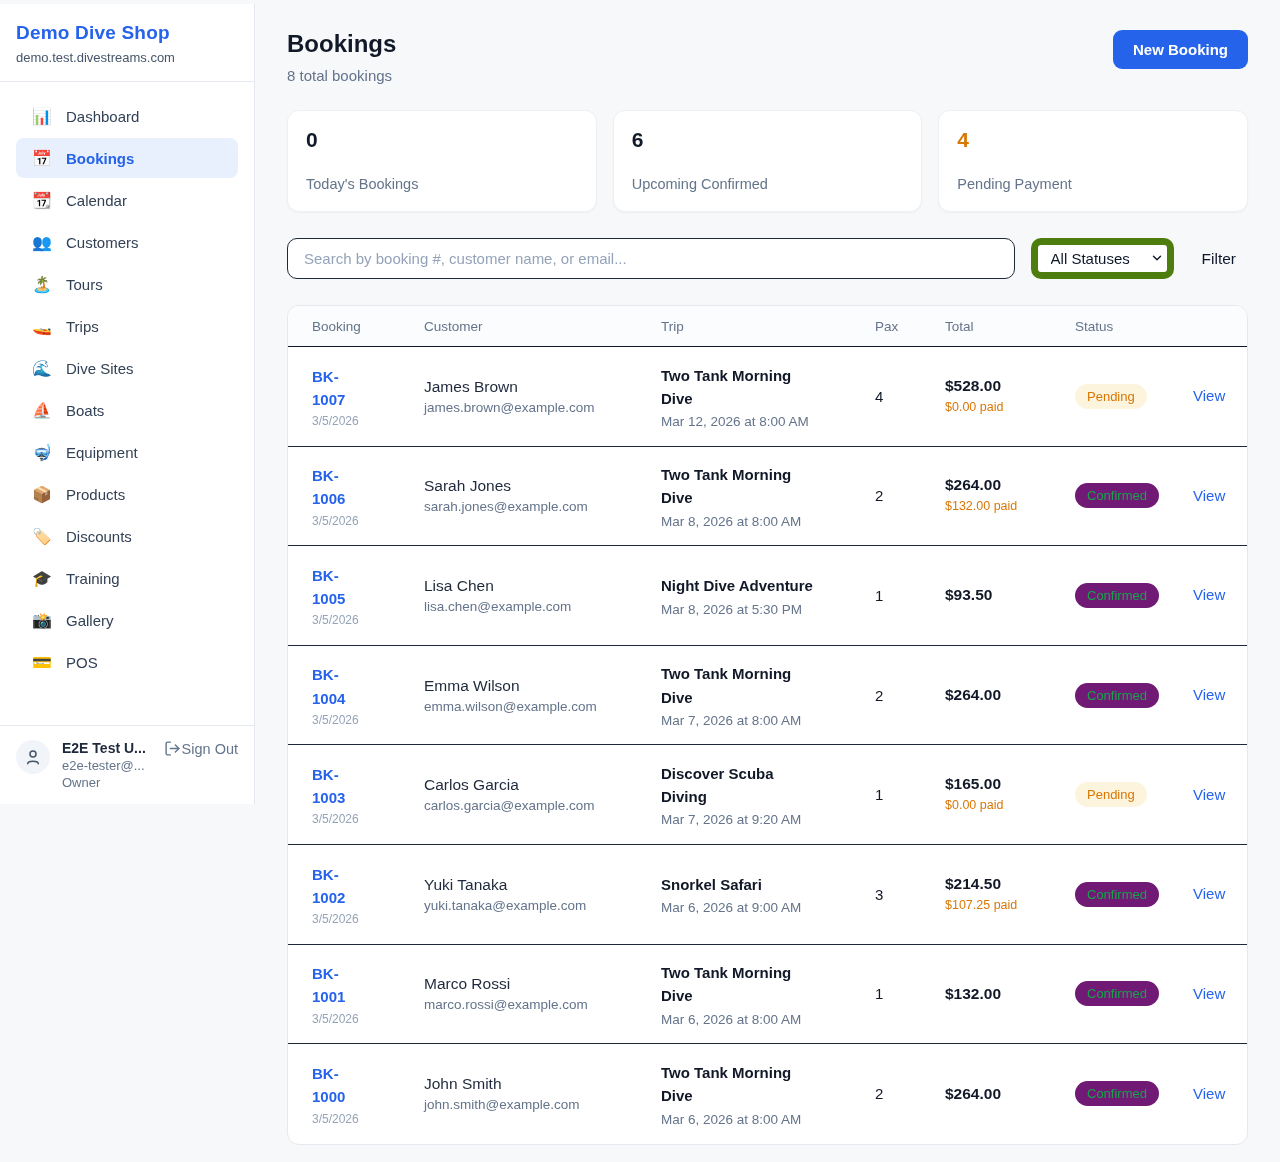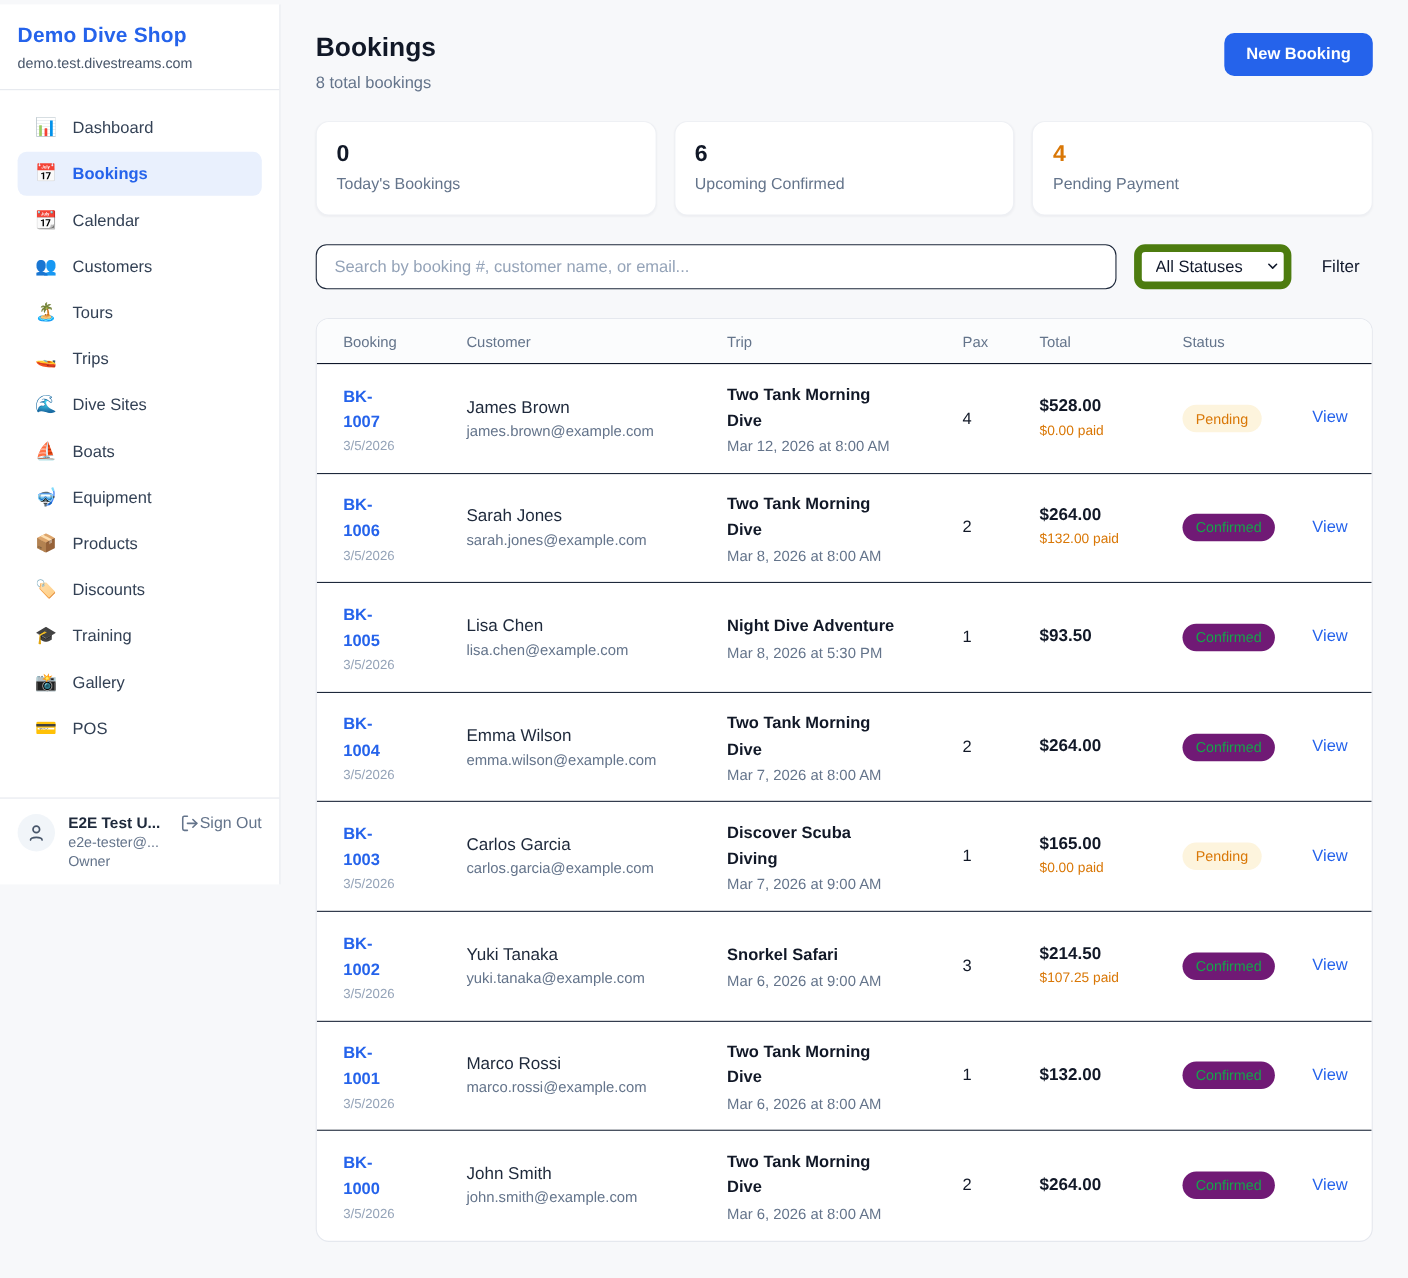--- a/index.html
+++ b/index.html
@@ -61,21 +61,21 @@
     padding:11px 20px; border-radius:9px;
   }
 
   .stats { display:flex; gap:16px; margin-top:26px; }
   .stat-card {
     flex:1; background:#fff; border:1px solid #eef0f4; border-radius:12px;
     padding:17px 18px 19px;
     box-shadow:0 1px 2px rgba(15,23,42,.04);
   }
   .stat-value { font-size:21px; font-weight:bold; }
-  .stat-label { font-size:14.5px; color:#64748b; margin-top:8px; }
+  .stat-label { font-size:14.5px; color:#64748b; margin-top:24px; }
 
   .filter-row { display:flex; align-items:center; gap:16px; margin-top:26px; }
   .search-input {
     flex:1; height:41px;
     border:1px solid #1e293b; border-radius:10px;
     padding:0 16px; font-family:inherit; font-size:15px; color:#0f172a;
     background:#fff; outline:none;
   }
   .search-input::placeholder { color:#94a3b8; }
   .select-wrap { position:relative; }
@@ -368,21 +368,21 @@
     <div>
       <a class="bk-link">BK-1003</a>
       <div class="bk-date">3/5/2026</div>
     </div>
     <div>
       <div class="cust-name">Carlos Garcia</div>
       <div class="cust-email">carlos.garcia@example.com</div>
     </div>
     <div>
       <div class="trip-name">Discover Scuba Diving</div>
-      <div class="trip-time">Mar 7, 2026 at 9:00 AM</div>
+      <div class="trip-time">Mar 7, 2026 at 9:20 AM</div>
     </div>
     <div class="pax">1</div>
     <div>
       <div class="total">$165.00</div>
       <div class="paid">$0.00 paid</div>
     </div>
     <div>
       <span class="badge badge-pending">Pending</span>
     </div>
     <div>

